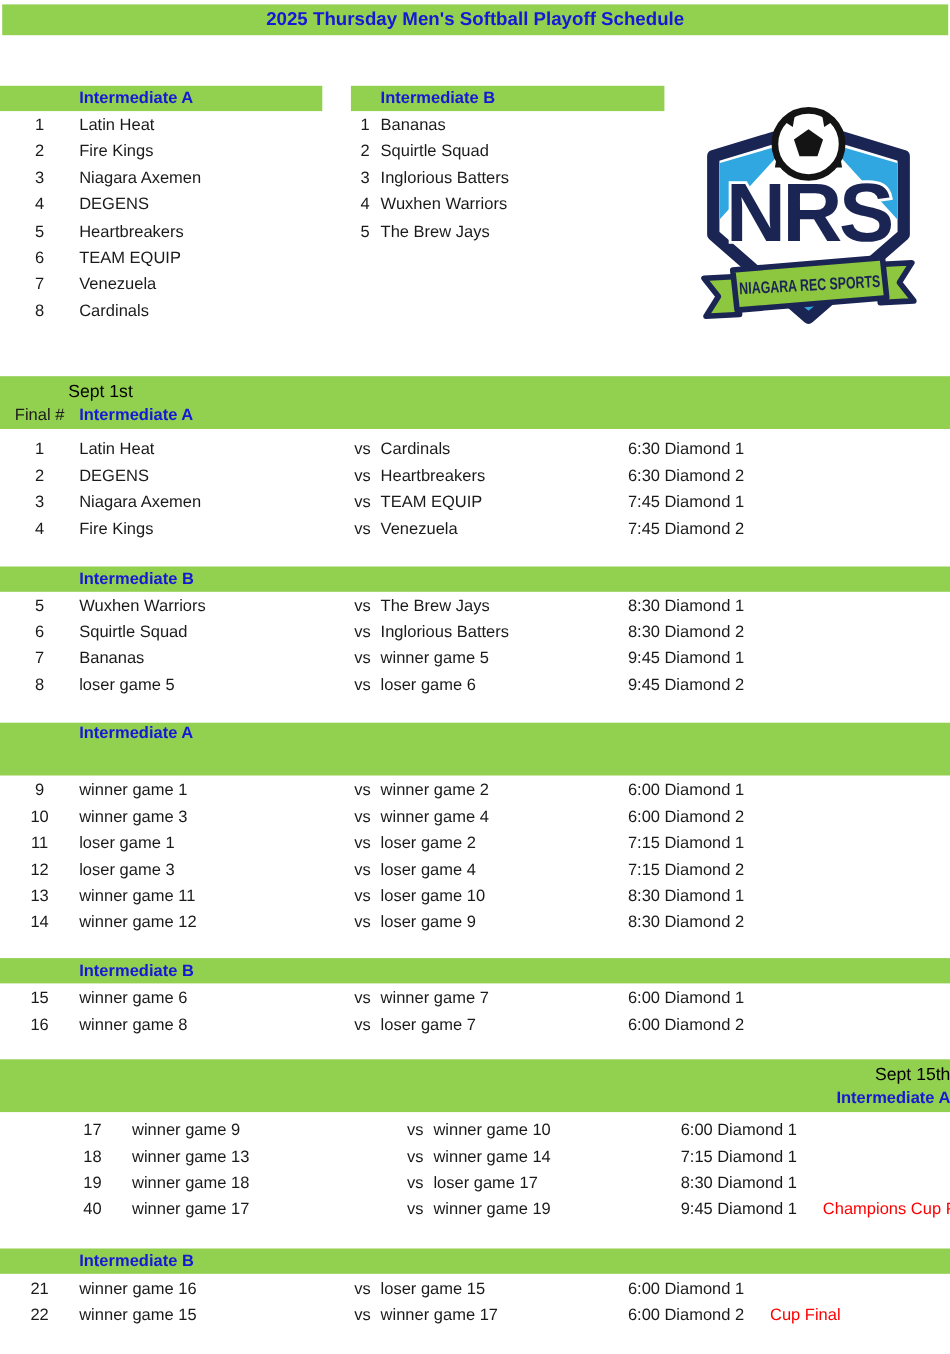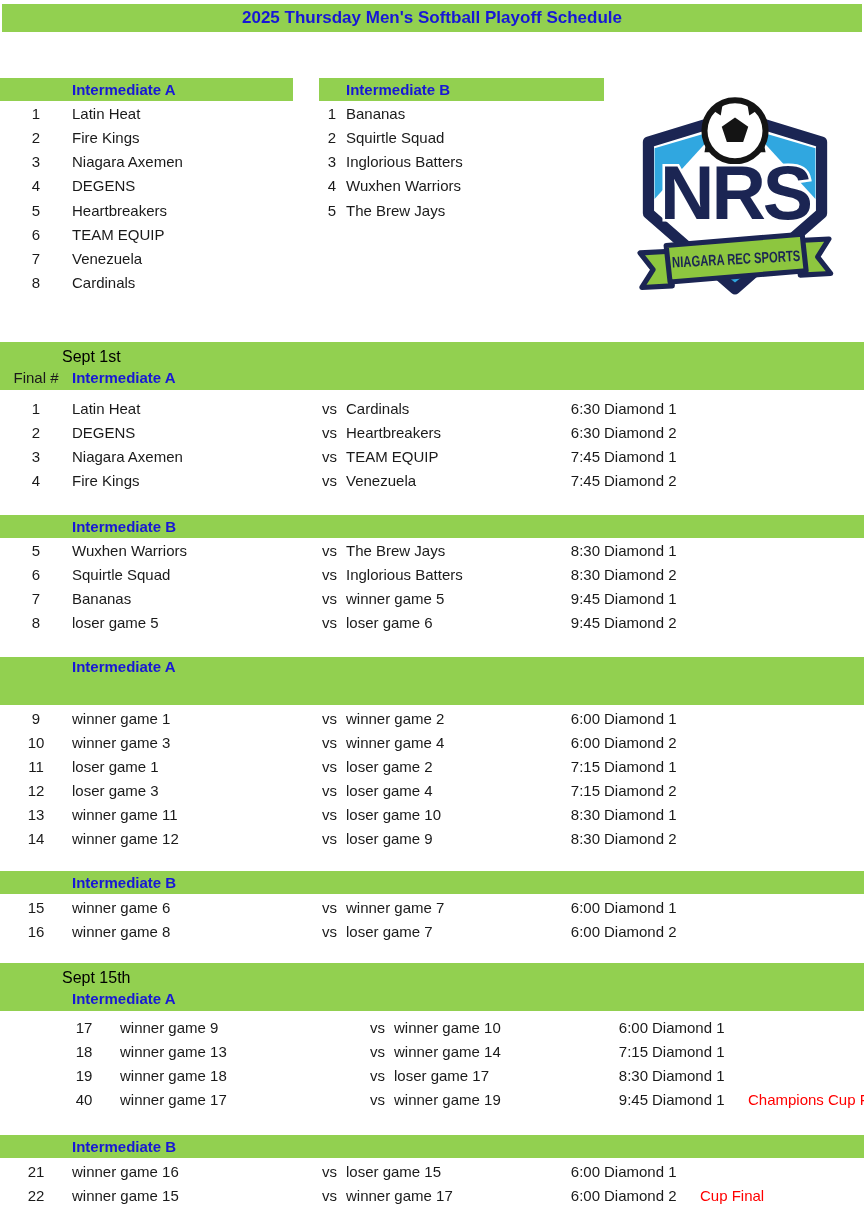--- a/index.html
+++ b/index.html
@@ -306,21 +306,21 @@
       <span class="c-num">16</span>
       <span class="c-team">winner game 8</span>
       <span class="c-vs">vs</span>
       <span class="c-opp">loser game 7</span>
       <span class="c-time">6:00</span>
       <span class="c-diamond">Diamond 2</span>
       <span></span>
     </div>
   </div>
 
-<div class="date-banner" style="top:963px;height:48px;">
+<div class="date-banner" style="top:963px;height:48px;text-align:right;">
   <div class="date-line">Sept 15th</div>
   <div class="division-line">
     <span class="gn"></span>
     <span class="dv">Intermediate A</span>
   </div>
 </div>
 <div class="games" style="top:1015px;margin-left:48px;">
     <div class="game-row">
       <span class="c-num">17</span>
       <span class="c-team">winner game 9</span>

